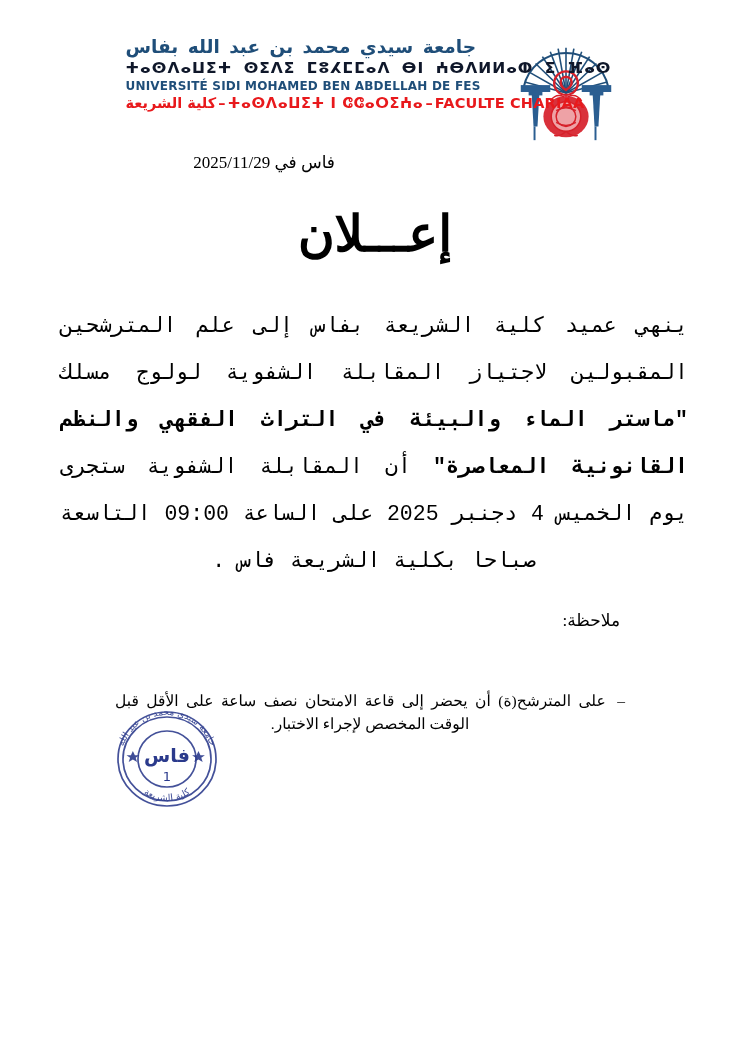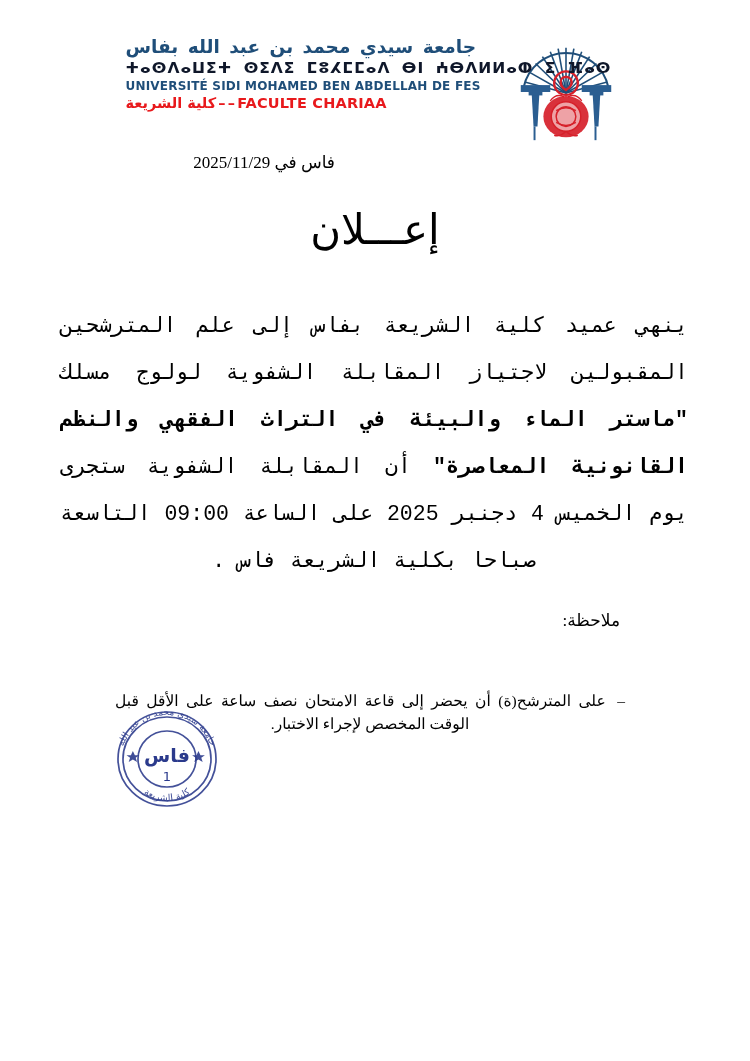--- a/index.html
+++ b/index.html
@@ -102,22 +102,22 @@
 
   
   .doc-title {
     position: absolute;
     top: 205px;
     left: 0;
     width: 750px;
     text-align: center;
     direction: rtl;
     font-family: "Liberation Serif", serif;
-    font-weight: normal;
-    font-size: 42px;
+    font-weight: bold;
+    font-size: 50px;
     letter-spacing: -1px;
   }
 
   
   .body-text {
     position: absolute;
     top: 303px;
     right: 62px;
     width: 628px;
     direction: rtl;
@@ -176,20 +176,21 @@
 
   <div class="letterhead">
 
     <div class="lh-text">
       <div class="lh-line lh-ar">جامعة سيدي محمد بن عبد الله بفاس</div>
       <div class="lh-line lh-tif">ⵜⴰⵙⴷⴰⵡⵉⵜ ⵙⵉⴷⵉ ⵎⵓⵃⵎⵎⴰⴷ ⴱⵏ ⵄⴱⴷⵍⵍⴰⵀ ⵉ ⴼⴰⵙ</div>
       <div class="lh-line lh-fr">UNIVERSITÉ SIDI MOHAMED BEN ABDELLAH DE FES</div>
       <div class="lh-line lh-fac">
         <span class="seg-ltr">FACULTE CHARIAA</span>
         <span class="seg-ltr">–</span>
+        <span class="seg-tif">ⵜⴰⵙⴷⴰⵡⵉⵜ ⵏ ⵛⵛⴰⵔⵉⵄⴰ</span>
         <span class="seg-ltr">–</span>
         <span class="seg-rtl">كلية الشريعة</span>
       </div>
     </div>
 
     <svg class="emblem" viewBox="0 0 120 120">
       <g stroke="#1F4E79" stroke-width="1.6" fill="none">
         <path d="M60 62 L60 16"></path>
         <path d="M60 62 L52 17"></path>
         <path d="M60 62 L44 20"></path>

